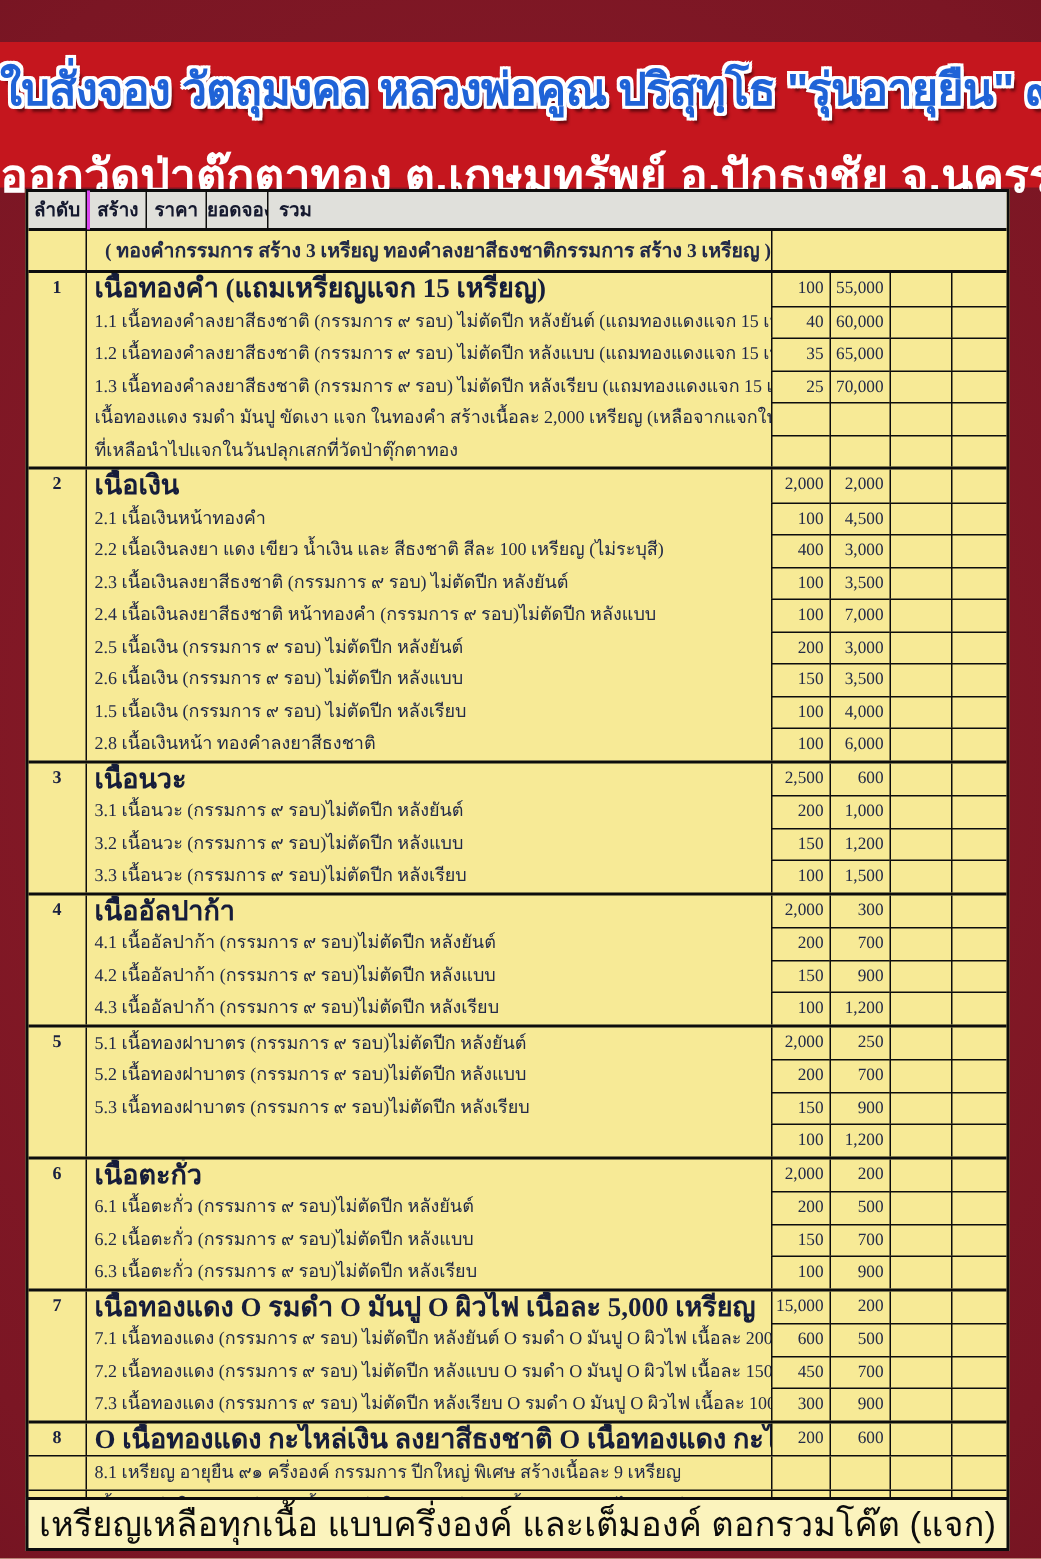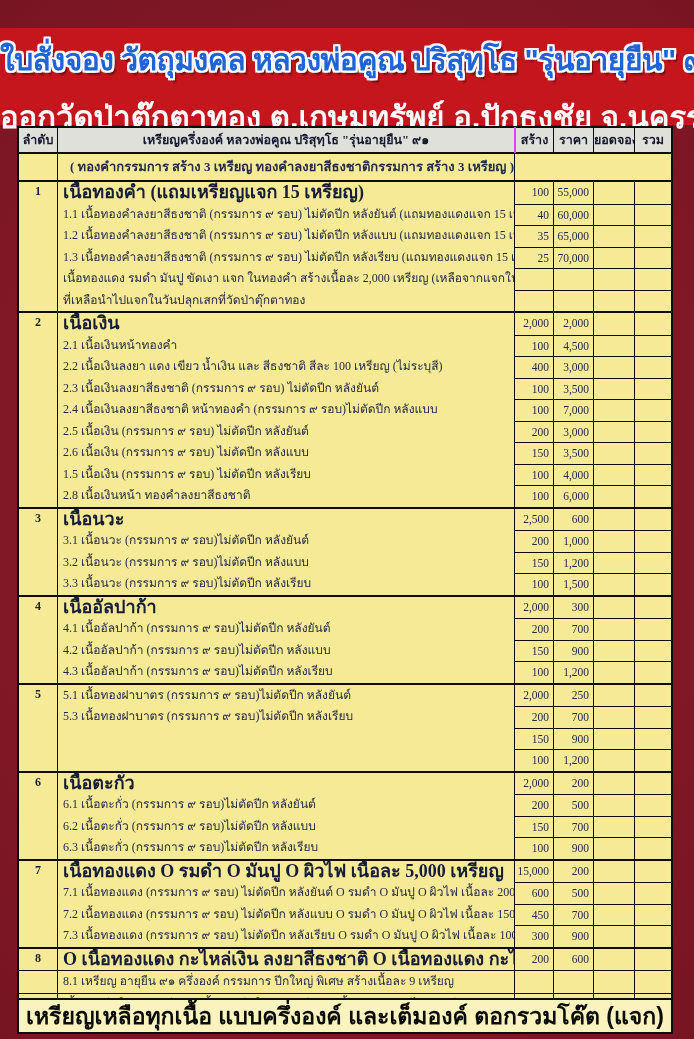--- a/index.html
+++ b/index.html
@@ -69,39 +69,38 @@
          font-size:11.5px;text-align:right;padding-right:4px;line-height:21.5px;
          overflow:hidden;}
   .vcell.rb{border-top:1px solid #0d0d0d;}
   
   .footer{
     position:absolute;left:17px;top:998px;width:656px;height:36px;
     box-sizing:border-box;border:2px solid #0d0d0d;
     background:#fbf3bd;
     text-align:center;
     font-family:"Liberation Sans", sans-serif;
-    font-weight:bold;font-size:23px;color:#0c0c0c;line-height:32px;
+    font-weight:normal;font-size:23px;color:#0c0c0c;line-height:32px;
     white-space:nowrap;overflow:hidden;
   }
 </style>
 </head>
 <body>
 
 <div class="page">
 
   <div class="band"></div>
 
   <div class="title">ใบสั่งจอง วัตถุมงคล หลวงพ่อคูณ ปริสุทฺโธ "รุ่นอายุยืน" ๙๑</div>
   <div class="subtitle">ออกวัดป่าตุ๊กตาทอง ต.เกษมทรัพย์ อ.ปักธงชัย จ.นครราชสีมา</div>
 
   <div class="otable">
 
     <div class="hrow">
       <div class="hc c-num">ลำดับ</div>
-      <div class="hc c-desc">เหรียญครึ่งองค์ หลวงพ่อคูณ ปริสุทฺโธ "รุ่นอายุยืน" ๙๑</div>
       <div class="hc c-made">สร้าง</div>
       <div class="hc c-price">ราคา</div>
       <div class="hc c-order">ยอดจอง</div>
       <div class="hc c-total">รวม</div>
     </div>
 
     <div class="subhead">
       <div class="sh-num"></div>
       <div class="sh-desc">(    ทองคำกรรมการ สร้าง 3 เหรียญ      ทองคำลงยาสีธงชาติกรรมการ สร้าง 3 เหรียญ    )</div>
       <div class="sh-rest"></div>
@@ -248,20 +247,21 @@
             <div class="vcell rb">100</div>
             <div class="vcell rb">1,200</div>
             <div class="vcell rb"></div>
             <div class="vcell rb"></div>
           </div>
         </div>
         <div class="sec">
           <div class="ncol">5</div>
           <div class="dcol">
             <div class="dline">5.1 เนื้อทองฝาบาตร  (กรรมการ ๙ รอบ)ไม่ตัดปีก หลังยันต์</div>
+            <div class="dline">5.2 เนื้อทองฝาบาตร  (กรรมการ ๙ รอบ)ไม่ตัดปีก หลังแบบ</div>
             <div class="dline">5.3 เนื้อทองฝาบาตร   (กรรมการ ๙ รอบ)ไม่ตัดปีก หลังเรียบ</div>
           </div>
           <div class="vcol">
             <div class="vcell">2,000</div>
             <div class="vcell">250</div>
             <div class="vcell"></div>
             <div class="vcell"></div>
             <div class="vcell rb">200</div>
             <div class="vcell rb">700</div>
             <div class="vcell rb"></div>

